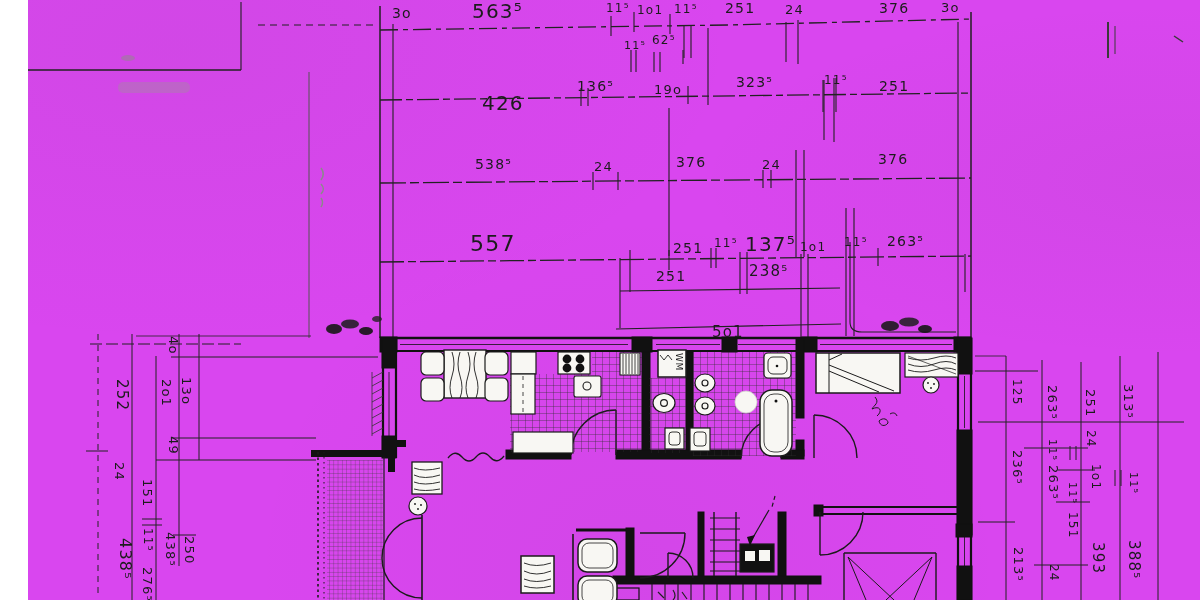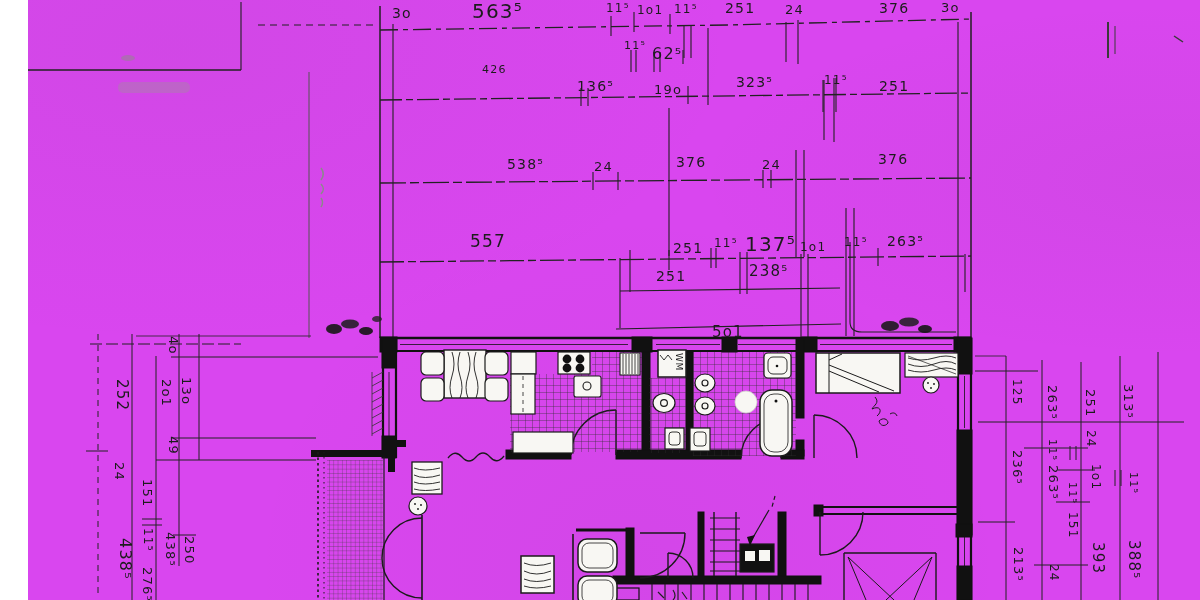--- a/index.html
+++ b/index.html
@@ -398,36 +398,36 @@
 <span class="d" style="left:444px;top:1px;font-size:20px">563⁵</span>
 <span class="d" style="left:578px;top:2px;font-size:12px">11⁵</span>
 <span class="d" style="left:609px;top:4px;font-size:12px">1o1</span>
 <span class="d" style="left:646px;top:3px;font-size:12px">11⁵</span>
 <span class="d" style="left:697px;top:1px;font-size:14px">251</span>
 <span class="d" style="left:757px;top:3px;font-size:13px">24</span>
 <span class="d" style="left:851px;top:1px;font-size:14px">376</span>
 <span class="d" style="left:913px;top:1px;font-size:13px">3o</span>
 
 <span class="d" style="left:596px;top:40px;font-size:11px">11⁵</span>
-<span class="d" style="left:624px;top:46px;font-size:16px">62⁵</span>
-
-<span class="d" style="left:454px;top:64px;font-size:11px">426</span>
+<span class="d" style="left:624px;top:34px;font-size:12px">62⁵</span>
+
+<span class="d" style="left:454px;top:93px;font-size:20px">426</span>
 <span class="d" style="left:549px;top:79px;font-size:14px">136⁵</span>
 <span class="d" style="left:626px;top:83px;font-size:13px">19o</span>
 <span class="d" style="left:708px;top:75px;font-size:14px">323⁵</span>
 <span class="d" style="left:796px;top:74px;font-size:12px">11⁵</span>
 <span class="d" style="left:851px;top:79px;font-size:14px">251</span>
 
-<span class="d" style="left:479px;top:157px;font-size:14px">538⁵</span>
+<span class="d" style="left:447px;top:157px;font-size:14px">538⁵</span>
 <span class="d" style="left:566px;top:160px;font-size:13px">24</span>
 <span class="d" style="left:648px;top:155px;font-size:14px">376</span>
 <span class="d" style="left:734px;top:158px;font-size:13px">24</span>
 <span class="d" style="left:850px;top:152px;font-size:14px">376</span>
 
-<span class="d" style="left:442px;top:233px;font-size:17px">557</span>
+<span class="d" style="left:442px;top:233px;font-size:22px">557</span>
 <span class="d" style="left:645px;top:241px;font-size:14px">251</span>
 <span class="d" style="left:686px;top:237px;font-size:12px">11⁵</span>
 <span class="d" style="left:717px;top:234px;font-size:20px">137⁵</span>
 <span class="d" style="left:772px;top:241px;font-size:12px">1o1</span>
 <span class="d" style="left:816px;top:236px;font-size:12px">11⁵</span>
 <span class="d" style="left:859px;top:234px;font-size:14px">263⁵</span>
 
 <span class="d" style="left:628px;top:269px;font-size:14px">251</span>
 <span class="d" style="left:721px;top:264px;font-size:15px">238⁵</span>
 

